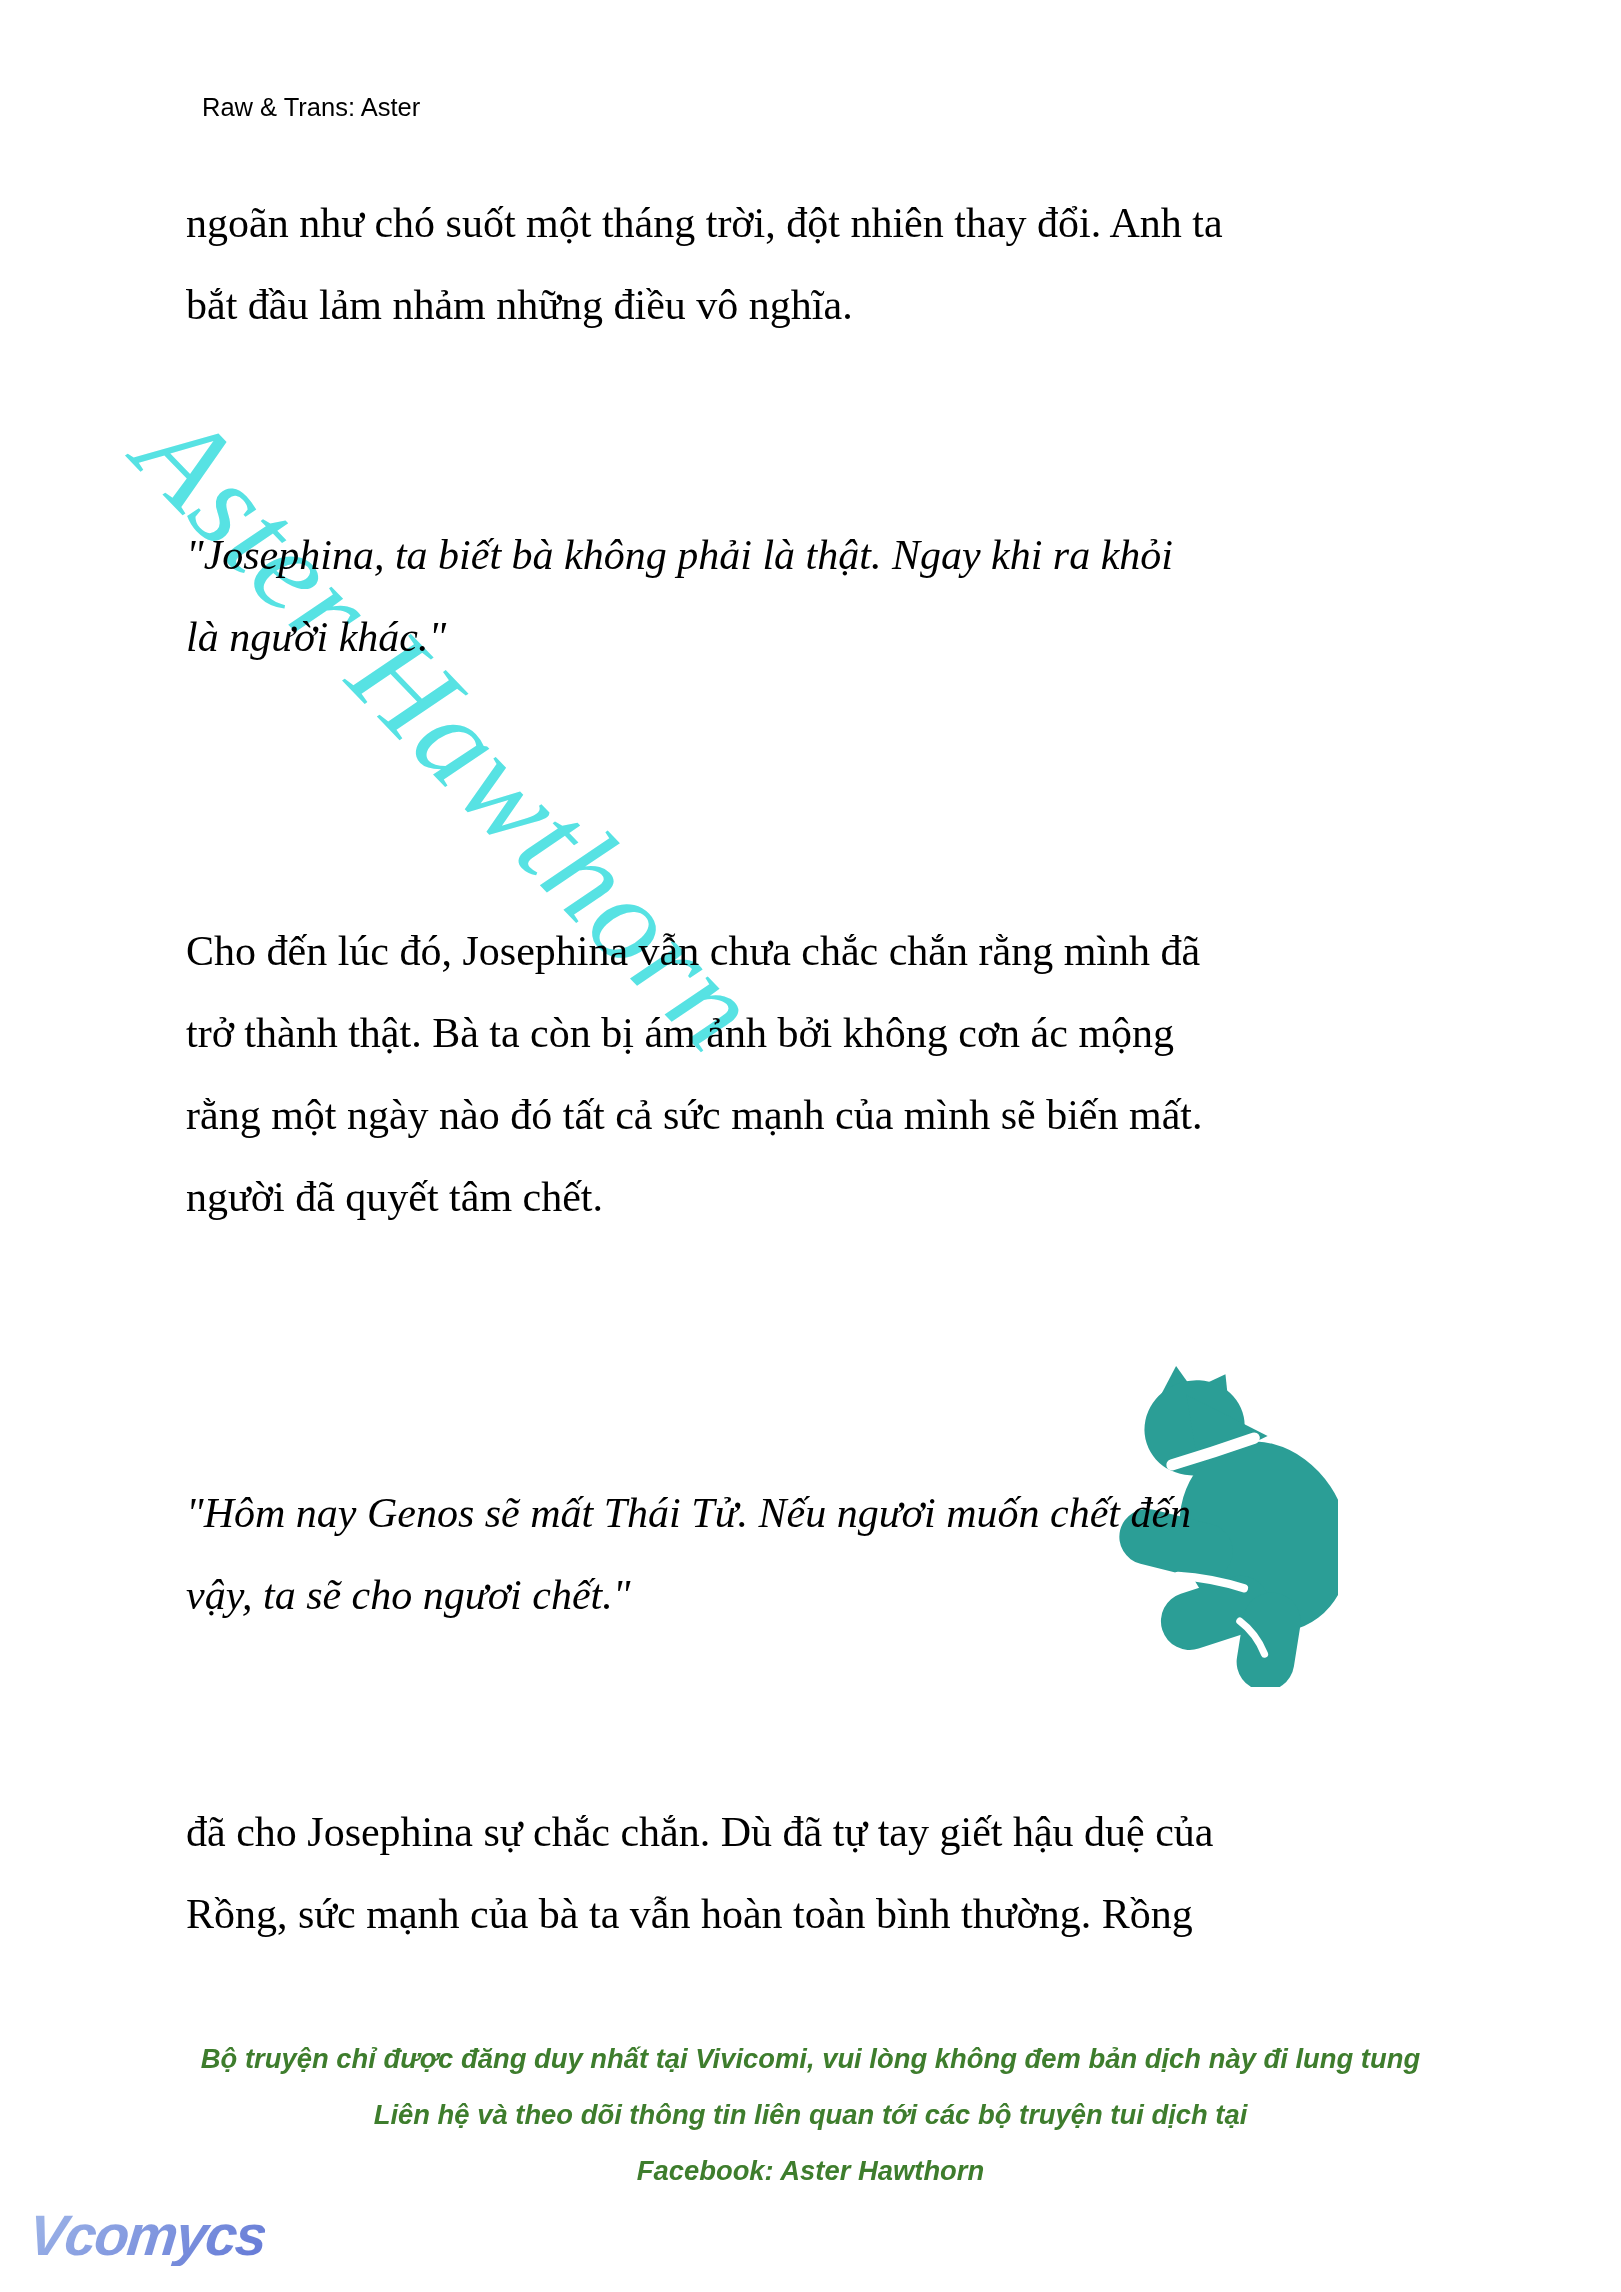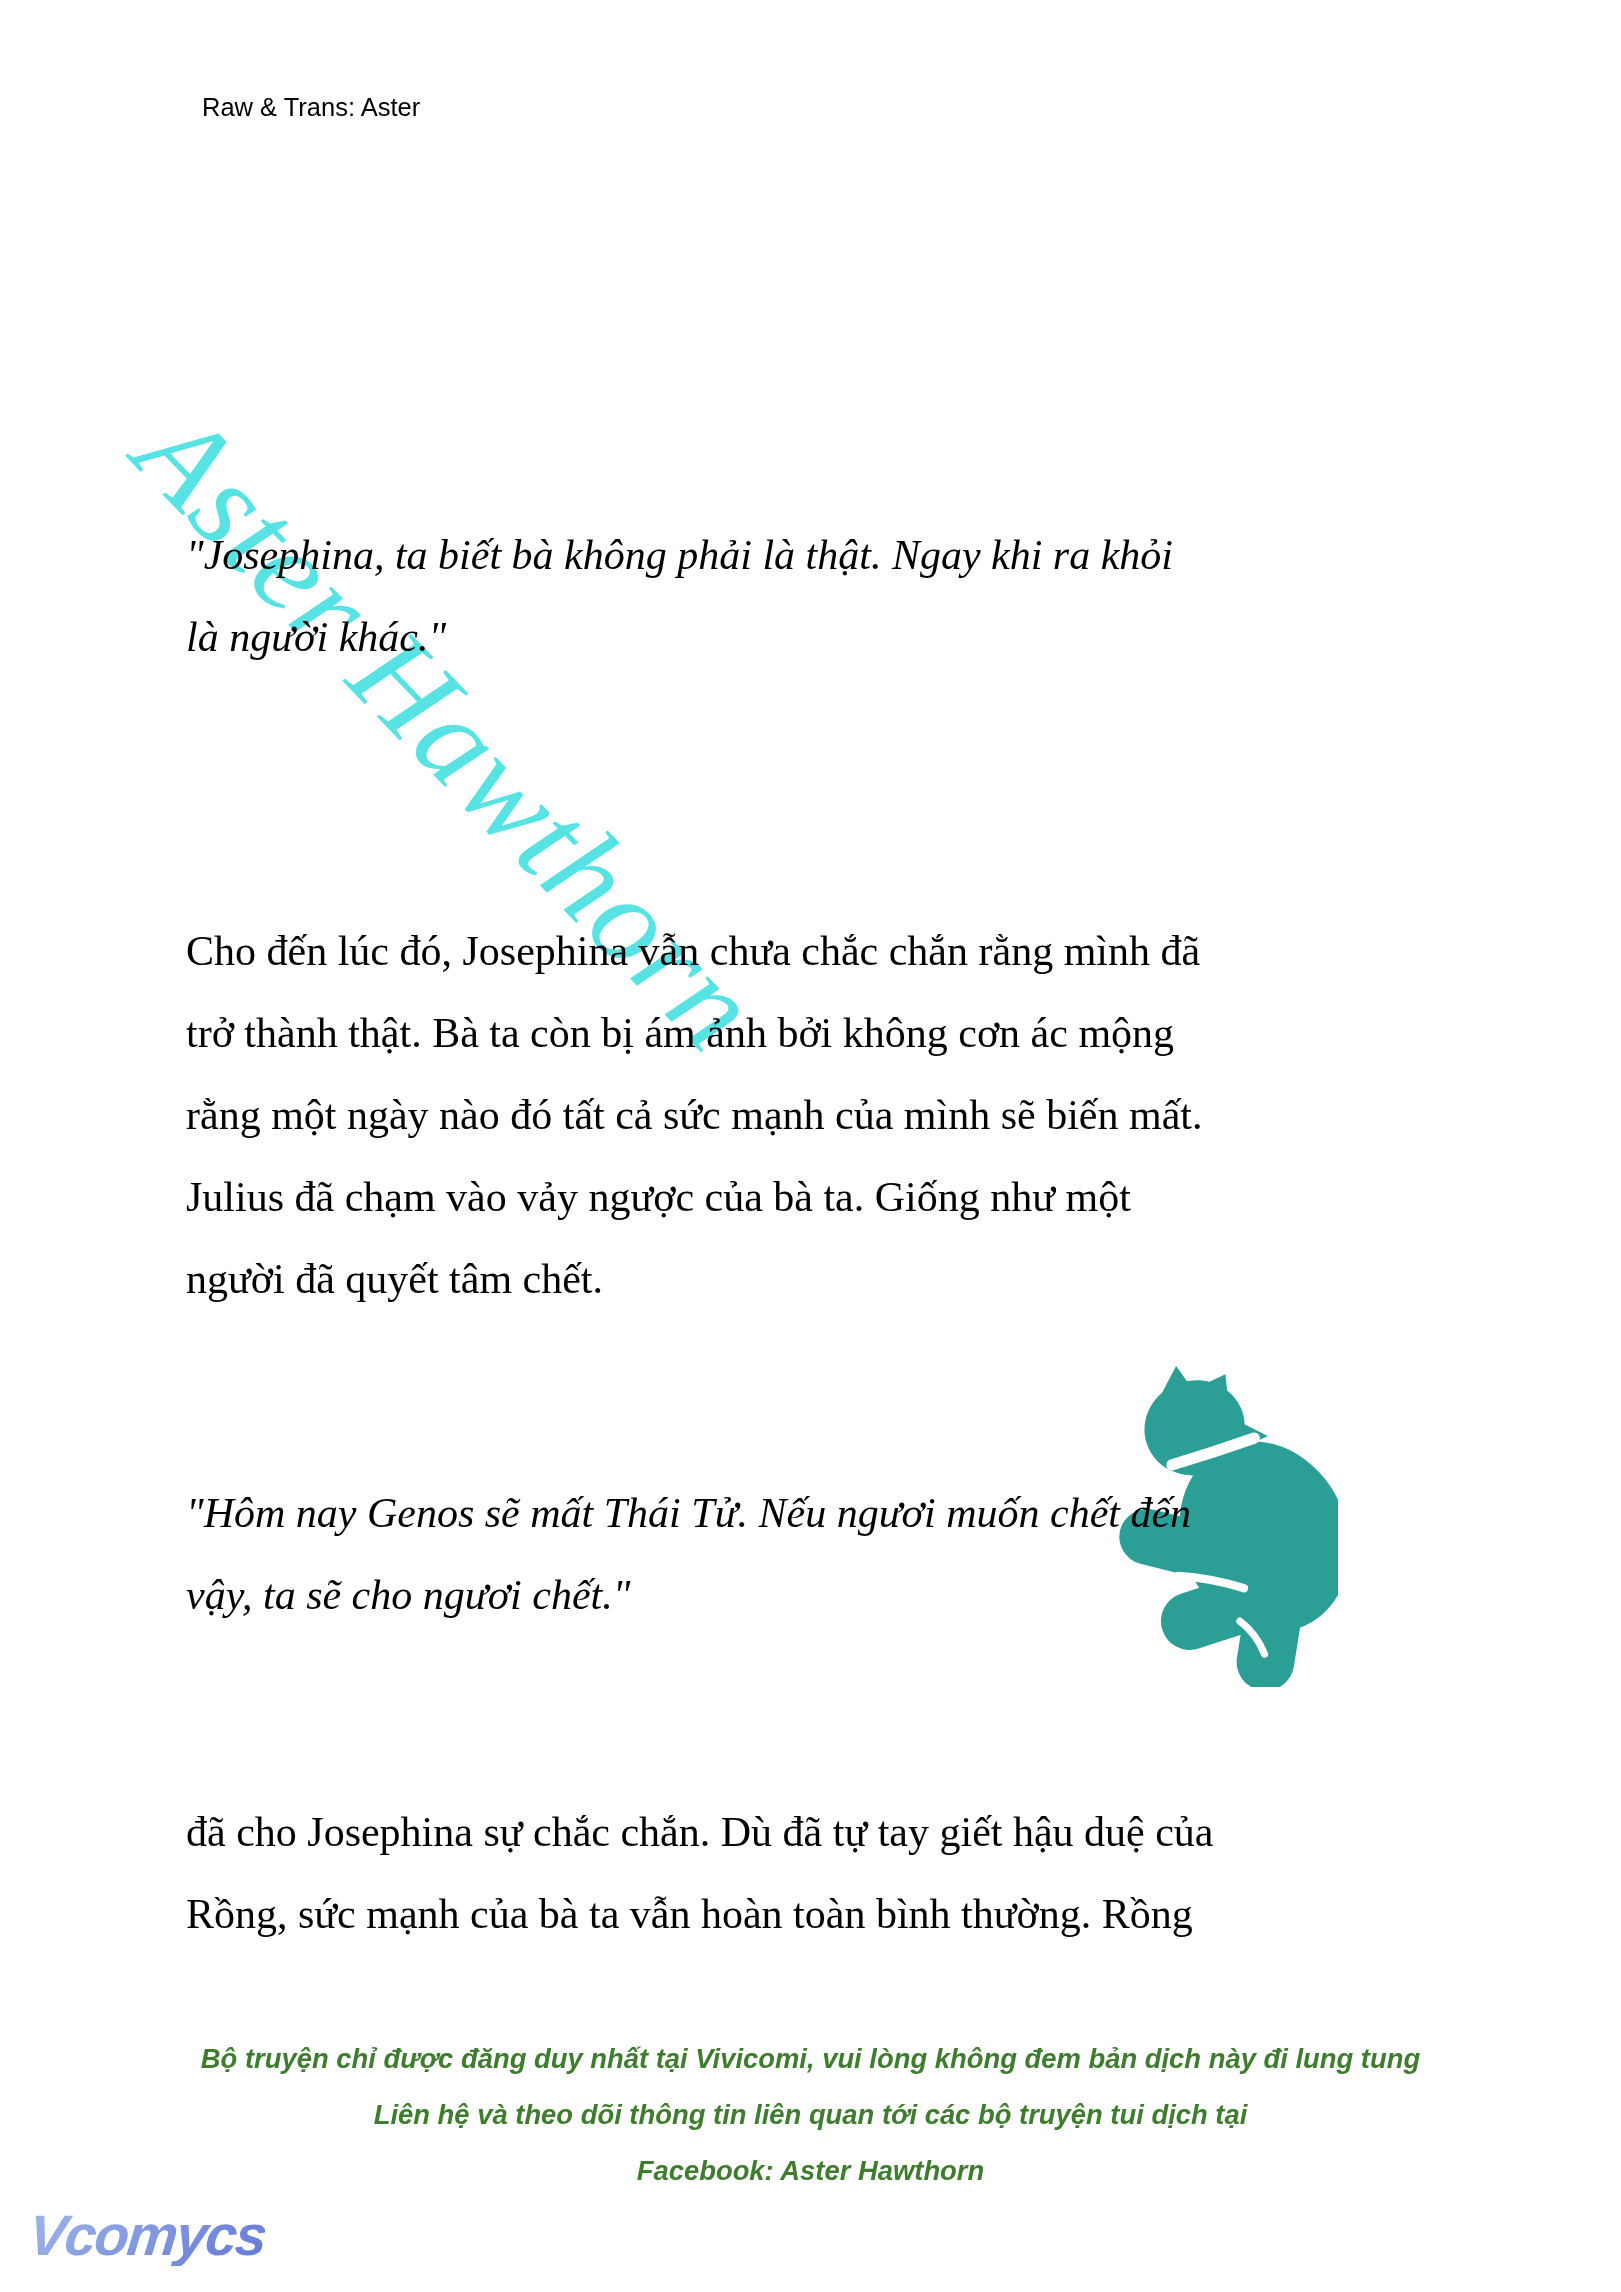--- a/index.html
+++ b/index.html
@@ -100,31 +100,34 @@
       <path d="M 58 206 Q 90 208 122 218" stroke-width="8"></path>
 
       <path d="M 118 250 Q 134 262 142 282" stroke-width="7"></path>
     </g>
   </svg>
 
   <div class="content">
 
     <div class="header-credit">Raw &amp; Trans: Aster</div>
 
+    <div class="para p1">
+      <div>ngoãn như chó suốt một tháng trời, đột nhiên thay đổi. Anh ta</div>
+      <div>bắt đầu lảm nhảm những điều vô nghĩa.</div>
+    </div>
 
     <div class="para italic p2">
       <div>"Josephina, ta biết bà không phải là thật. Ngay khi ra khỏi</div>
       <div>là người khác."</div>
     </div>
 
     <div class="para p3">
       <div>Cho đến lúc đó, Josephina vẫn chưa chắc chắn rằng mình đã</div>
       <div>trở thành thật. Bà ta còn bị ám ảnh bởi không cơn ác mộng</div>
       <div>rằng một ngày nào đó tất cả sức mạnh của mình sẽ biến mất.</div>
-      <div>Julius đã chạm vào vảy ngược của bà ta. Giống như một</div>
       <div>người đã quyết tâm chết.</div>
     </div>
 
     <div class="para italic p4">
       <div>"Hôm nay Genos sẽ mất Thái Tử. Nếu ngươi muốn chết đến</div>
       <div>vậy, ta sẽ cho ngươi chết."</div>
     </div>
 
     <div class="para p5">
       <div>đã cho Josephina sự chắc chắn. Dù đã tự tay giết hậu duệ của</div>

